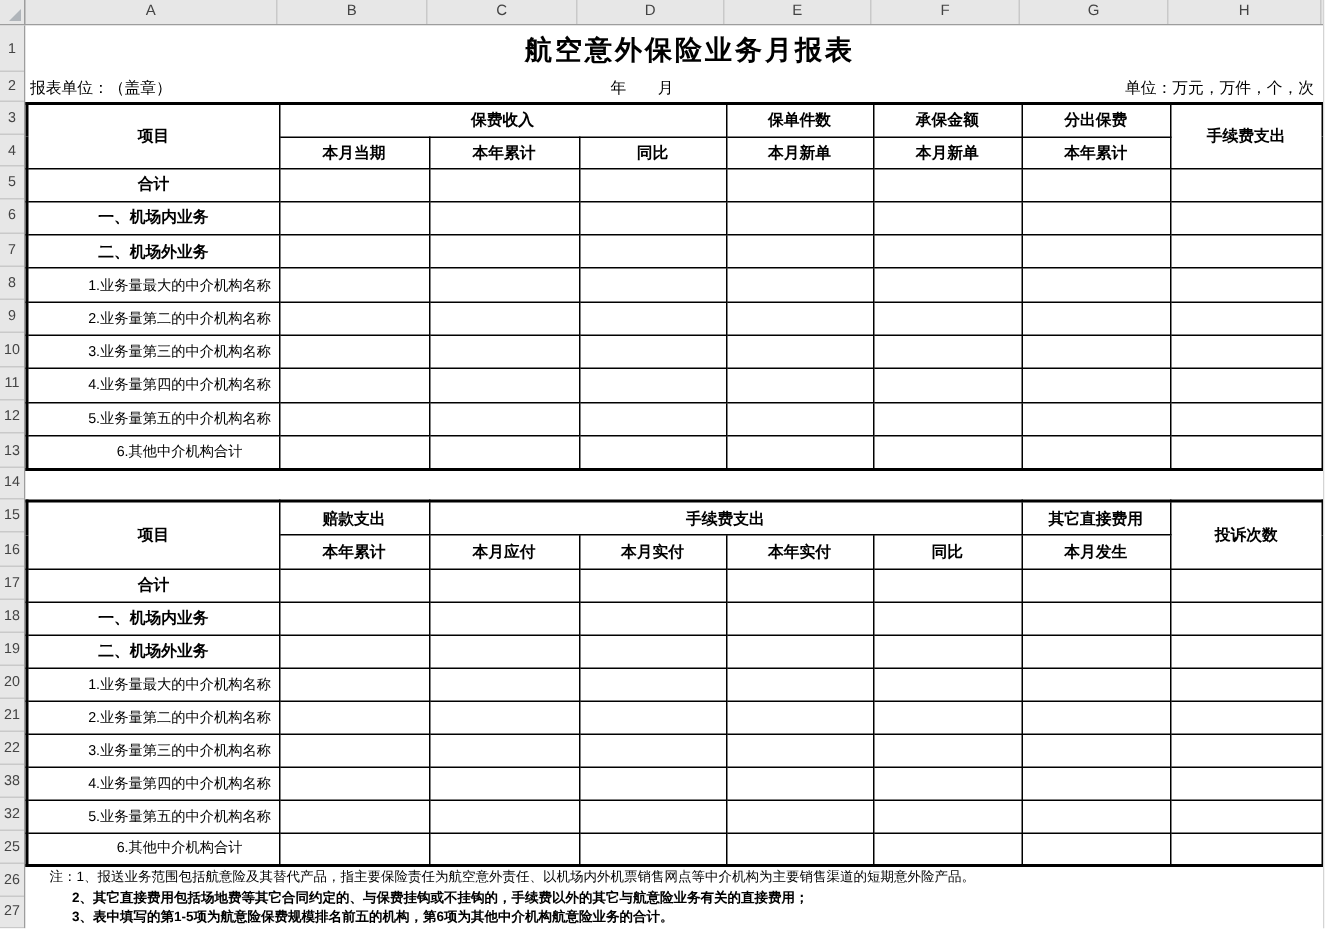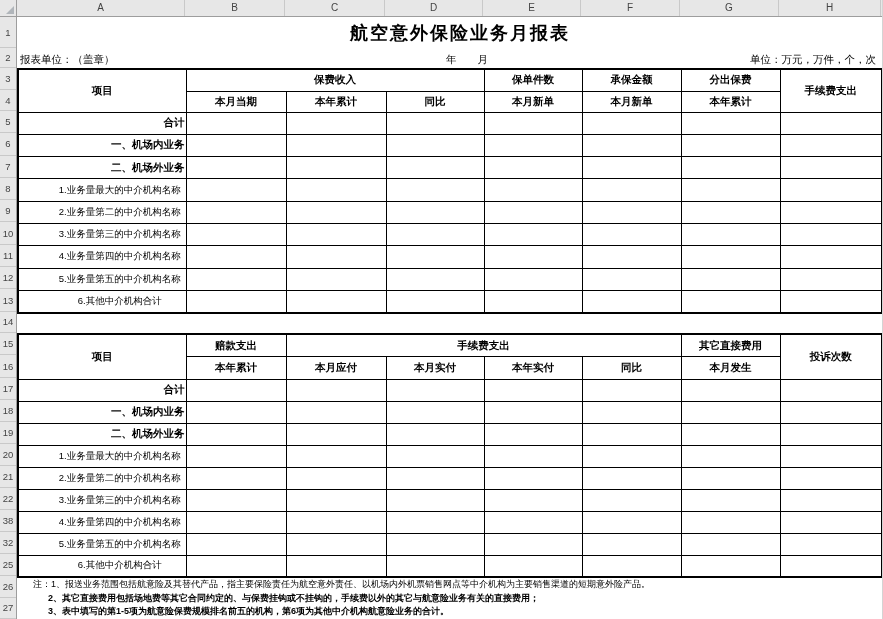--- a/index.html
+++ b/index.html
@@ -20,31 +20,31 @@
   .main { display:flex; height:602px; }
   .row-strip { width:17px; background:#e7e7e7; border-right:1px solid #9d9d9d; flex:0 0 17px; }
   .rowhdr { width:16px; text-align:center; font-size:9.5px; color:#444;
     border-bottom:1px solid #c9c9c9; display:flex; align-items:center; justify-content:center; }
   .content { position:relative; width:866px; height:602px; background:#fff; }
   
   .title { position:absolute; left:0; top:0; width:864px; height:31px; line-height:33px;
     text-align:center; font-size:18px; font-weight:bold; letter-spacing:2px;margin-left:11px; }
   .sub-left  { position:absolute; left:3px;  top:31px; height:20px; line-height:22px; font-size:10.5px; }
   .sub-center{ position:absolute; left:390px; top:31px; width:120px; height:20px; line-height:22px;
-    font-size:10.5px; text-align:center; }
+    font-size:10.5px; }
   .sub-right { position:absolute; right:6px; top:31px; height:20px; line-height:22px; font-size:10.5px; }
   
   table { border-collapse:collapse; table-layout:fixed; position:absolute; left:0; width:864px;
     border:2px solid #000; }
   #table1 { top:51px; }
   #table2 { top:316px; }
   td, th { border:1.5px solid #000; text-align:center; vertical-align:middle;
     overflow:hidden; white-space:nowrap; padding:0 1px; }
   th { font-size:10.5px; font-weight:bold; }
-  td.row-label-bold { font-size:10.5px; font-weight:bold;text-align:right; }
+  td.row-label-bold { font-size:10.5px; font-weight:bold; }
   td.row-label { font-size:9.5px; font-weight:normal;padding-left:36px; }
   
   .notes { position:absolute; left:16px; top:561px; font-size:9px; line-height:13.5px; color:#000; }
   .notes .cont { margin-left:15px;font-weight:bold; }
 </style>
 </head>
 <body>
 
 <div class="sheet">
 

